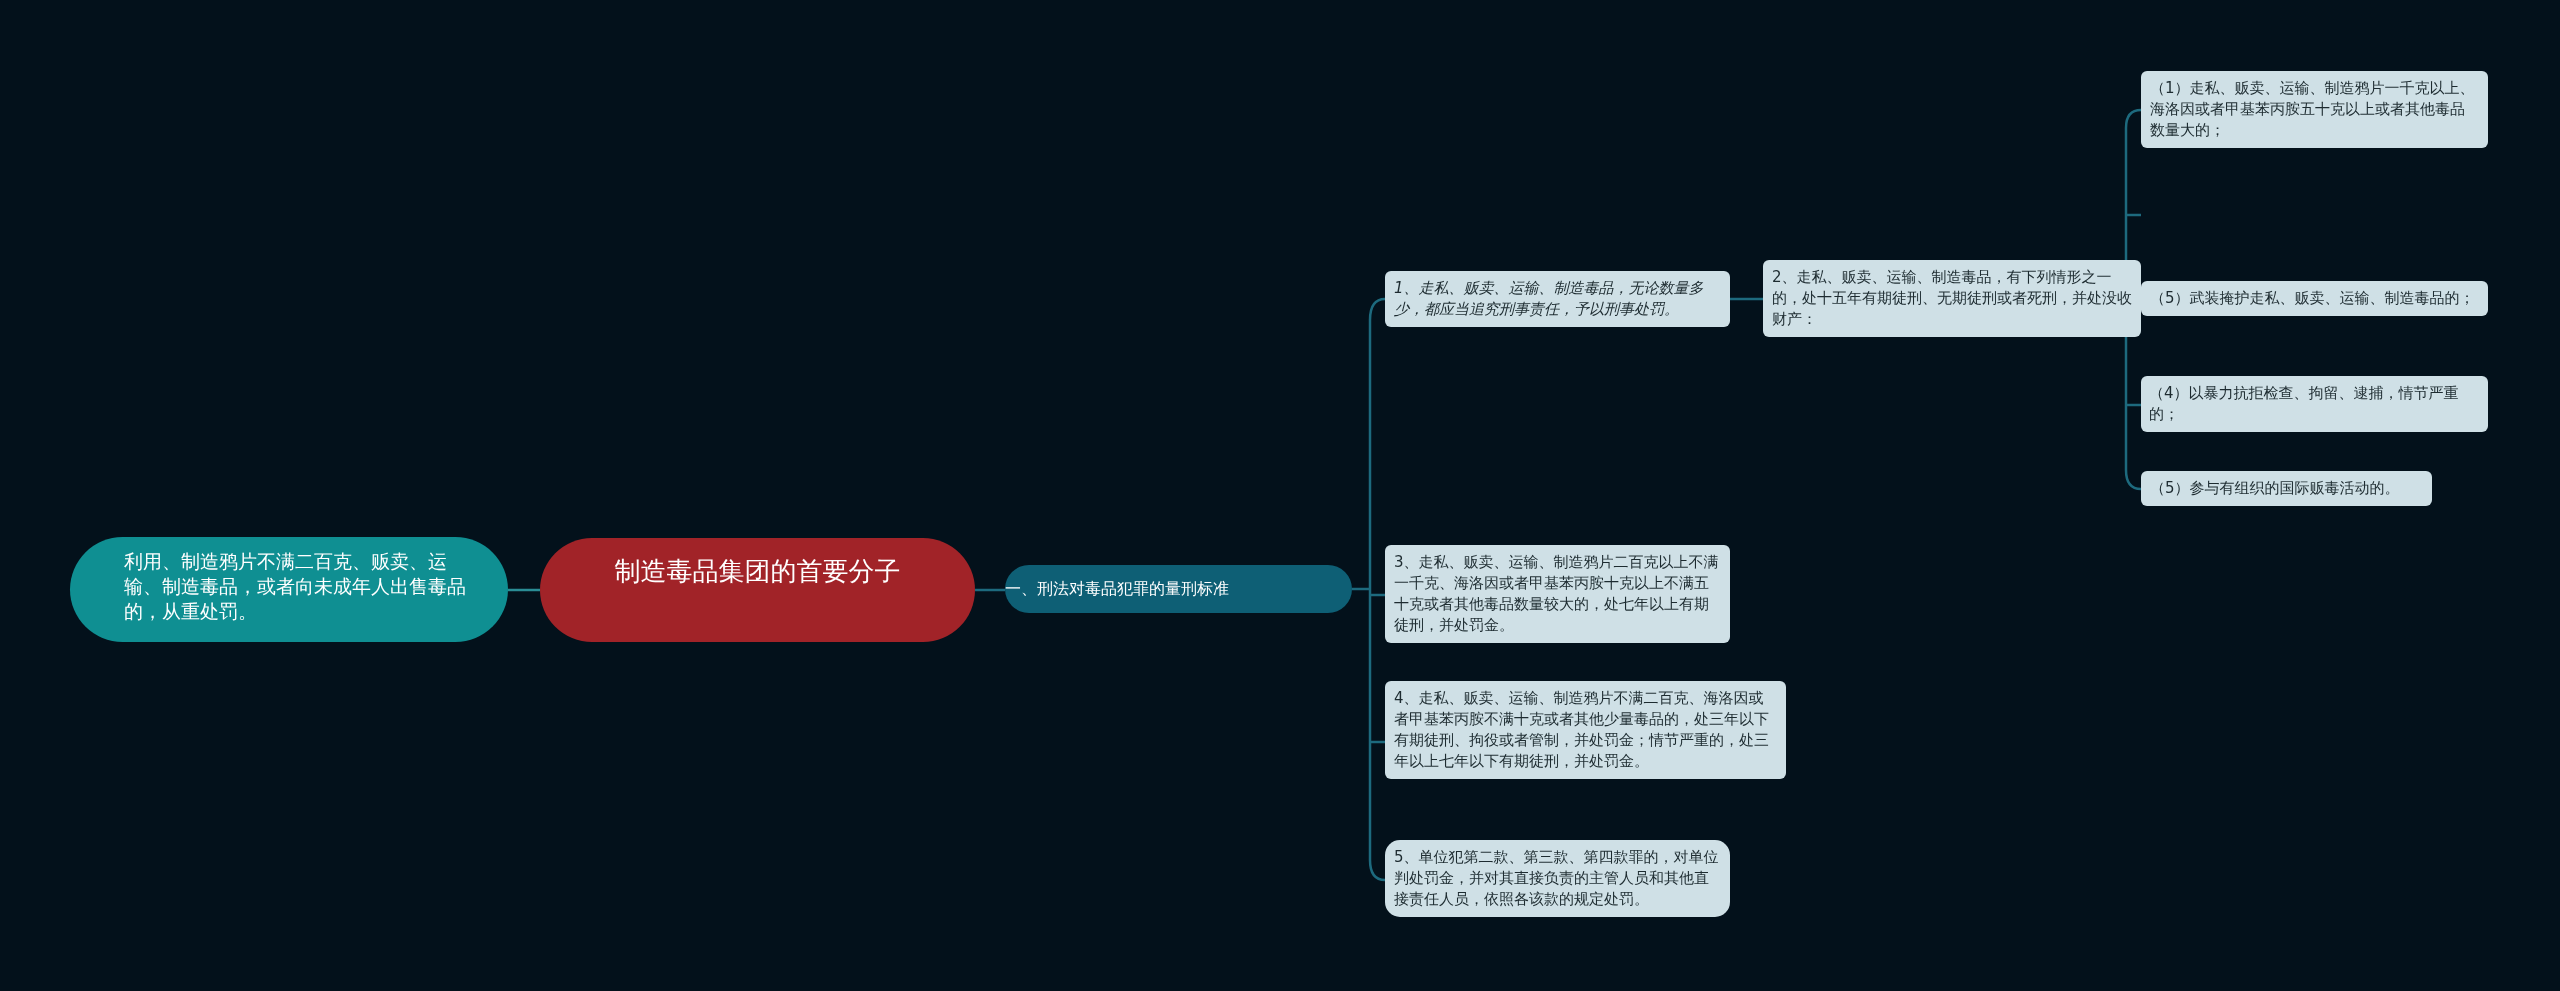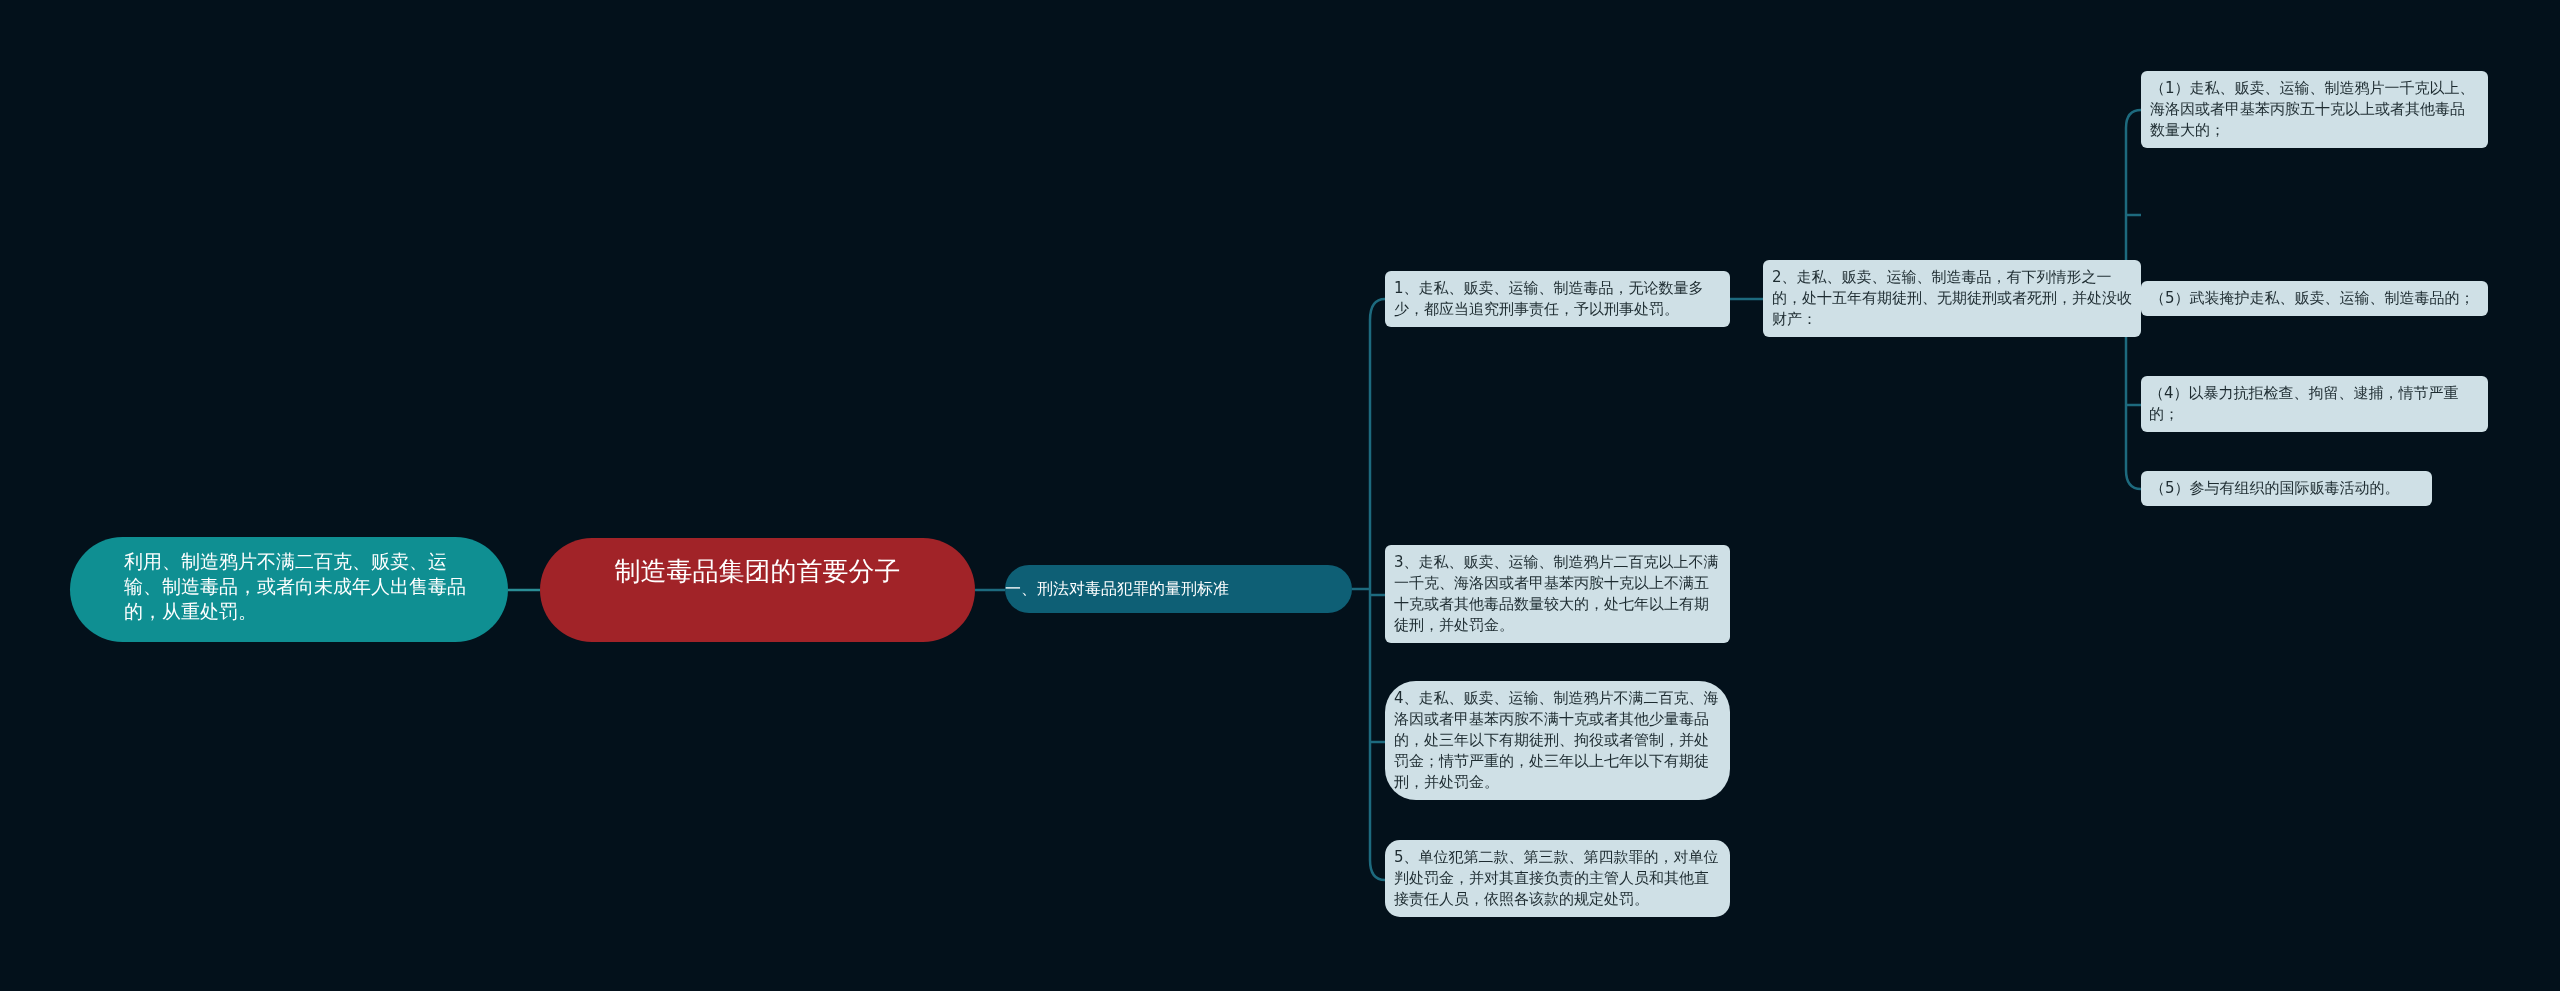--- a/index.html
+++ b/index.html
@@ -64,21 +64,21 @@
   </div>
 
   <div class="node pill-root">
     <span>制造毒品集团的首要分子</span>
   </div>
 
   <div class="node pill-branch">
     <span>一、刑法对毒品犯罪的量刑标准</span>
   </div>
 
-  <div class="node leaf" style="left:1385px; top:271px; width:345px;">
+  <div class="node leaf" style="left:1385px; top:271px; width:345px;font-style:italic;">
     <span>1、走私、贩卖、运输、制造毒品，无论数量多少，都应当追究刑事责任，予以刑事处罚。</span>
   </div>
 
   <div class="node leaf" style="left:1763px; top:260px; width:378px;">
     <span>2、走私、贩卖、运输、制造毒品，有下列情形之一的，处十五年有期徒刑、无期徒刑或者死刑，并处没收财产：</span>
   </div>
 
   <div class="node leaf" style="left:2141px; top:71px; width:347px; padding-left:9px;">
     <span>（1）走私、贩卖、运输、制造鸦片一千克以上、海洛因或者甲基苯丙胺五十克以上或者其他毒品数量大的；</span>
   </div>
@@ -89,21 +89,21 @@
     <span>（4）以暴力抗拒检查、拘留、逮捕，情节严重的；</span>
   </div>
   <div class="node leaf" style="left:2141px; top:471px; width:291px;">
     <span>（5）参与有组织的国际贩毒活动的。</span>
   </div>
 
   <div class="node leaf" style="left:1385px; top:545px; width:345px;">
     <span>3、走私、贩卖、运输、制造鸦片二百克以上不满一千克、海洛因或者甲基苯丙胺十克以上不满五十克或者其他毒品数量较大的，处七年以上有期徒刑，并处罚金。</span>
   </div>
 
-  <div class="node leaf" style="left:1385px; top:681px; width:345px;border-radius:31px;">
+  <div class="node leaf" style="left:1385px; top:681px; width:401px;">
     <span>4、走私、贩卖、运输、制造鸦片不满二百克、海洛因或者甲基苯丙胺不满十克或者其他少量毒品的，处三年以下有期徒刑、拘役或者管制，并处罚金；情节严重的，处三年以上七年以下有期徒刑，并处罚金。</span>
   </div>
 
   <div class="node leaf" style="left:1385px; top:840px; width:345px;border-radius:15px;">
     <span>5、单位犯第二款、第三款、第四款罪的，对单位判处罚金，并对其直接负责的主管人员和其他直接责任人员，依照各该款的规定处罚。</span>
   </div>
 
 </div>
 
 </body></html>

